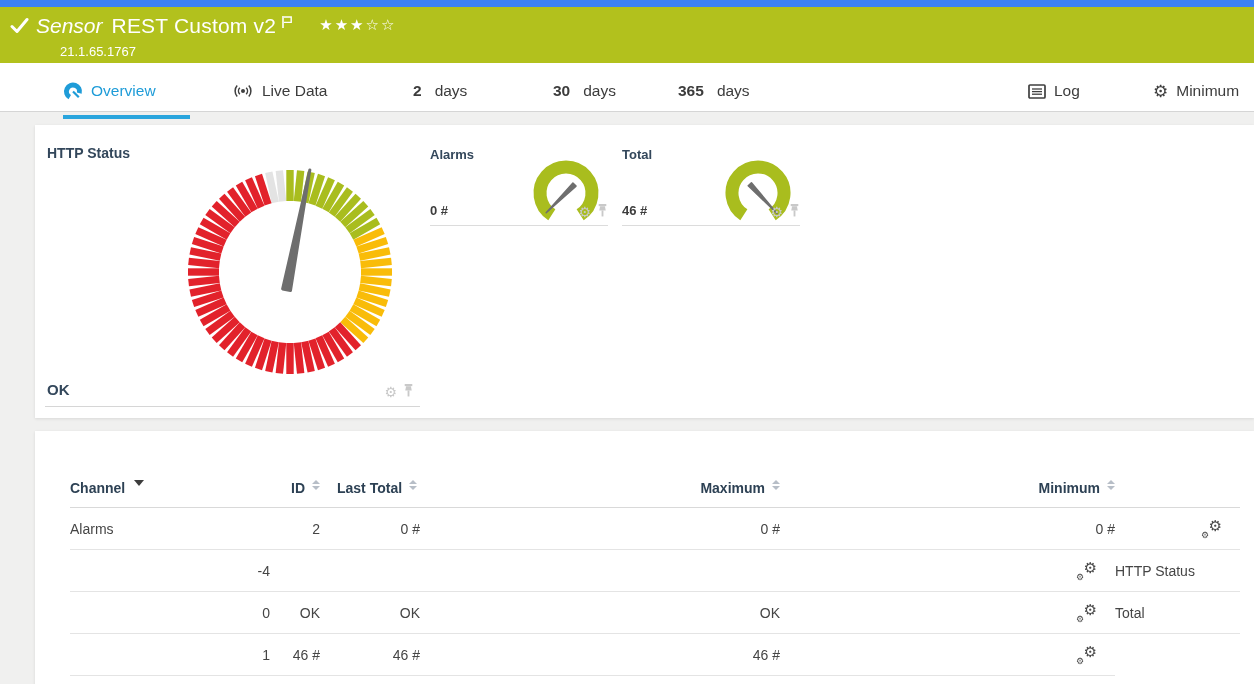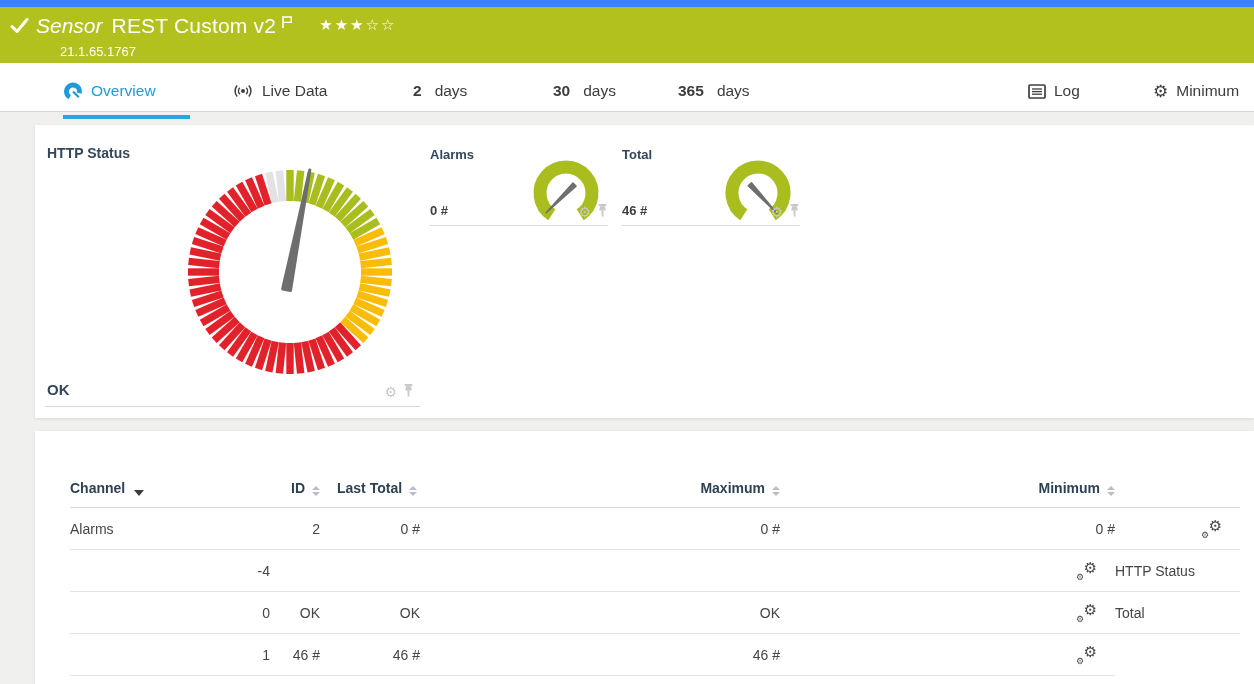--- a/index.html
+++ b/index.html
@@ -47,21 +47,21 @@
   .tile-title { position:absolute; left:0; top:0; font-size:13px; font-weight:bold; color:#33475b; }
   .tile-value { position:absolute; left:0; bottom:7px; font-size:13px; font-weight:600; color:#3d3d3d; }
   .tile svg.mini { position:absolute; right:3px; top:6px; }
   .tile .minis { right:0; bottom:4px; }
   .minis .g, .minis .pin { cursor:pointer; }
 
   
   .tbl { margin:49px 14px 0 35px; display:grid;
          grid-template-columns:200px 50px 100px 360px 335px 1fr; }
   .th { font-size:14px; font-weight:bold; color:#2d4154; padding-bottom:11px;
-        border-bottom:1px solid #d9d9d9; display:flex; align-items:flex-end; cursor:pointer; }
+        border-bottom:1px solid #d9d9d9; display:flex; align-items:flex-start; cursor:pointer; }
   .th.r { justify-content:flex-end; }
   .th.pl { padding-left:17px; }
   .td { height:42px; line-height:42px; border-bottom:1px solid #e4e4e4;
         font-size:14px; color:#454545; white-space:nowrap; }
   .td.r { text-align:right; }
   .td.gearcell { display:flex; align-items:center; justify-content:flex-end; padding-right:18px; }
   .sort { display:inline-flex; flex-direction:column; gap:2px; margin-left:7px; }
   .sort i { display:block; width:0; height:0; border-left:4px solid transparent; border-right:4px solid transparent; }
   .sort .up { border-bottom:4px solid #b7bec7; }
   .sort .dn { border-top:4px solid #b7bec7; }

